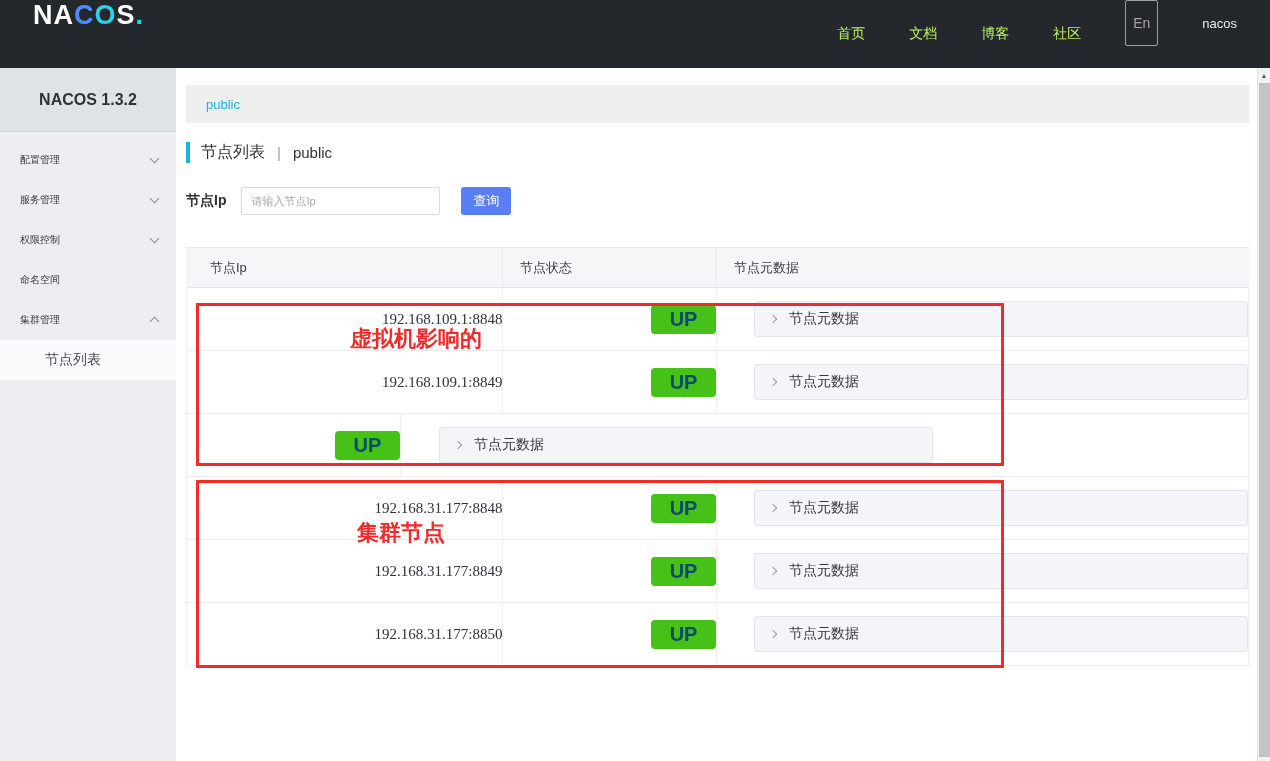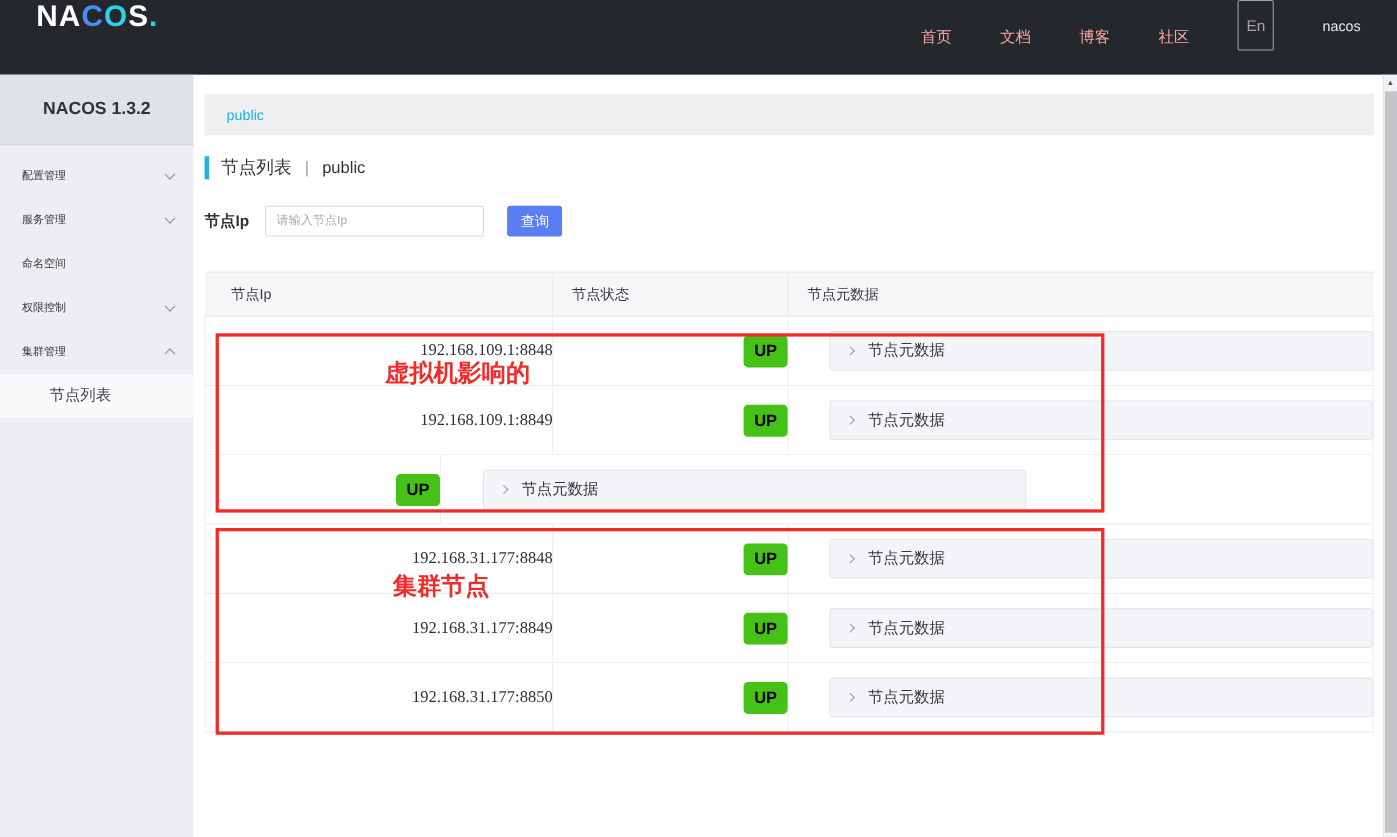--- a/index.html
+++ b/index.html
@@ -5,21 +5,21 @@
   * { margin:0; padding:0; box-sizing:border-box; }
   html,body { width:1270px; height:761px; overflow:hidden; background:#fff;
               font-family:"Liberation Sans", sans-serif; }
   .app { position:relative; width:1270px; height:761px; }
 
   
   .navbar { position:absolute; top:0; left:0; width:1270px; height:68px;
             background:#24282c; display:flex; align-items:flex-start; padding:0 33px; }
   .logo { font-size:27px; font-weight:bold; letter-spacing:1px; white-space:nowrap; }
   .nav-right { margin-left:auto; display:flex; align-items:center; gap:44px; }
-  .nav-link { color:#fca5a5; font-size:14px; cursor:pointer;margin-top:21px; }
+  .nav-link { color:#bef264; font-size:14px; cursor:pointer;margin-top:21px; }
   .lang-box { border:1px solid #9aa0a6; border-radius:2px; color:#a3a3a3; font-size:14px;
               padding:14px 7px; cursor:pointer; }
   .user-name { color:#e8eaec; font-size:13px; cursor:pointer; }
 
   
   .sidebar { position:absolute; top:68px; left:0; width:176px; height:693px;
              background:#eceef1;text-align:center; }
   .side-title { height:64px; background:#dfe2e7; border-bottom:1px solid #d4d7dc;
                 display:flex; align-items:center; justify-content:center;
                 font-size:16px; font-weight:bold; color:#2f3337; }
@@ -65,22 +65,22 @@
   .th { display:flex; align-items:center; font-size:13px; color:#383c42; }
   .col-ip { width:317px; padding-left:24px; border-right:1px solid #e9eaec; }
   .col-status { width:214px; padding-left:17px; border-right:1px solid #e9eaec; }
   .col-meta { width:532px; padding-left:17px; border-right:none; }
   .tr { display:flex; height:63px; background:#fff; border-bottom:1px solid #ebebed;
         border-left:1px solid #efeff1; border-right:1px solid #efeff1; }
   .td { display:flex; align-items:center;justify-content:flex-end; }
   .td.col-ip, .td.col-status { border-right:1px solid #efeff1; }
   .td.col-meta { padding-left:0; }
   .ip-text { font-family:"Liberation Serif", serif; font-size:15px; color:#2e3238; }
-  .up-badge { width:40px; height:29px; background:var(--status-green); border-radius:4px;
-              color:#000000; font-size:15px; font-weight:bold; display:flex;
+  .up-badge { width:65px; height:29px; background:var(--status-green); border-radius:4px;
+              color:#0c4a6e; font-size:20px; font-weight:bold; display:flex;
               align-items:center; justify-content:center; }
   .meta-panel { margin-left:20px; width:494px; height:36px; background:#f4f5f8;
                 border:1px solid #e3e5ea; border-radius:3px; display:flex;
                 align-items:center; padding-left:15px; cursor:pointer; }
   .caret-right { width:6px; height:6px; border-right:1.5px solid #9a9da3;
                  border-bottom:1.5px solid #9a9da3; transform:rotate(-45deg);
                  margin-right:13px; }
   .meta-label { font-size:14px; color:#33373d; }
 
   
@@ -127,27 +127,27 @@
           <span>配置管理</span>
           <span class="grow"></span>
           <span class="chev down"></span>
         </div>
         <div class="side-item">
           <span>服务管理</span>
           <span class="grow"></span>
           <span class="chev down"></span>
         </div>
         <div class="side-item">
+          <span>权限控制</span>
+          <span class="grow"></span>
+          <span class="chev down"></span>
+        </div>
+        <div class="side-item">
           <span>命名空间</span>
           <span class="grow"></span>
-        </div>
-        <div class="side-item">
-          <span>权限控制</span>
-          <span class="grow"></span>
-          <span class="chev down"></span>
         </div>
         <div class="side-item">
           <span>集群管理</span>
           <span class="grow"></span>
           <span class="chev up"></span>
         </div>
       </div>
     <div class="side-subitem">节点列表</div>
   </div>
 

